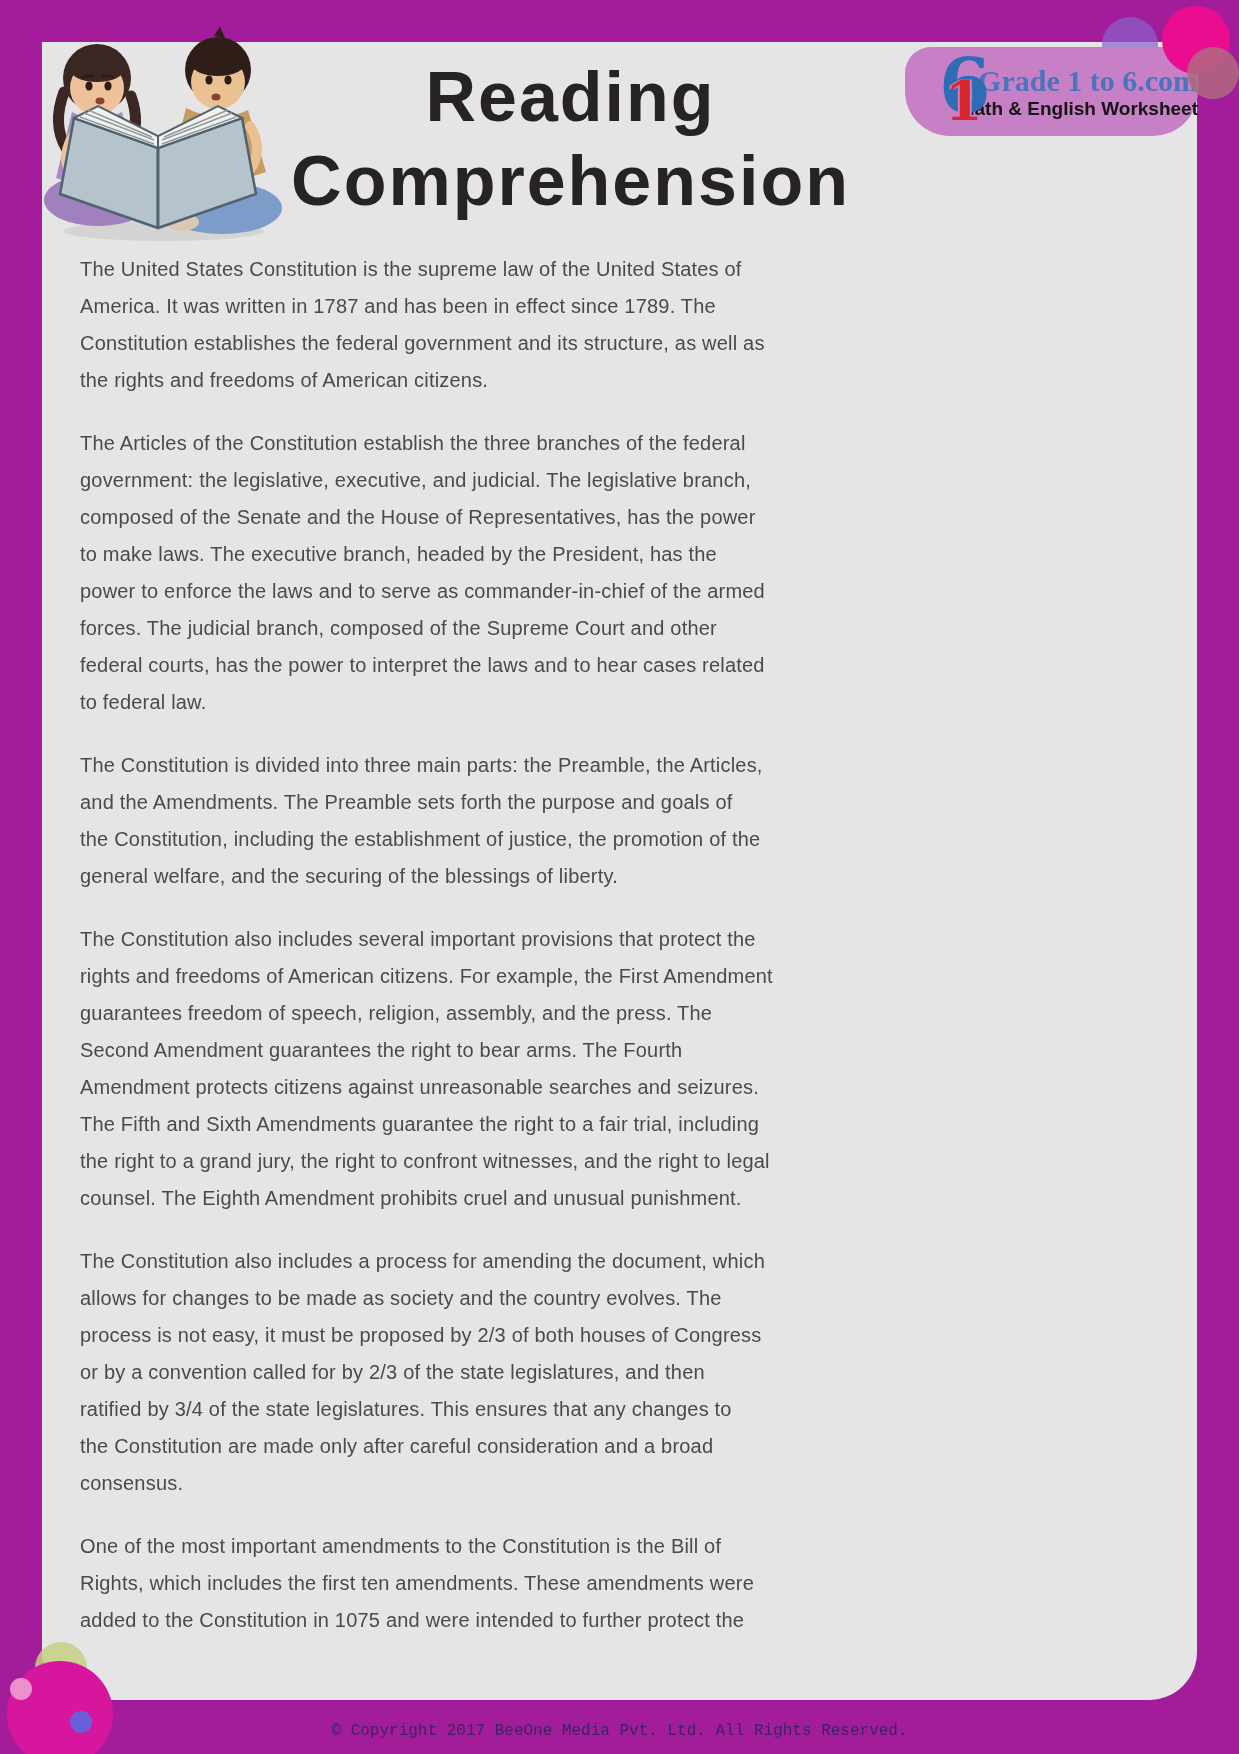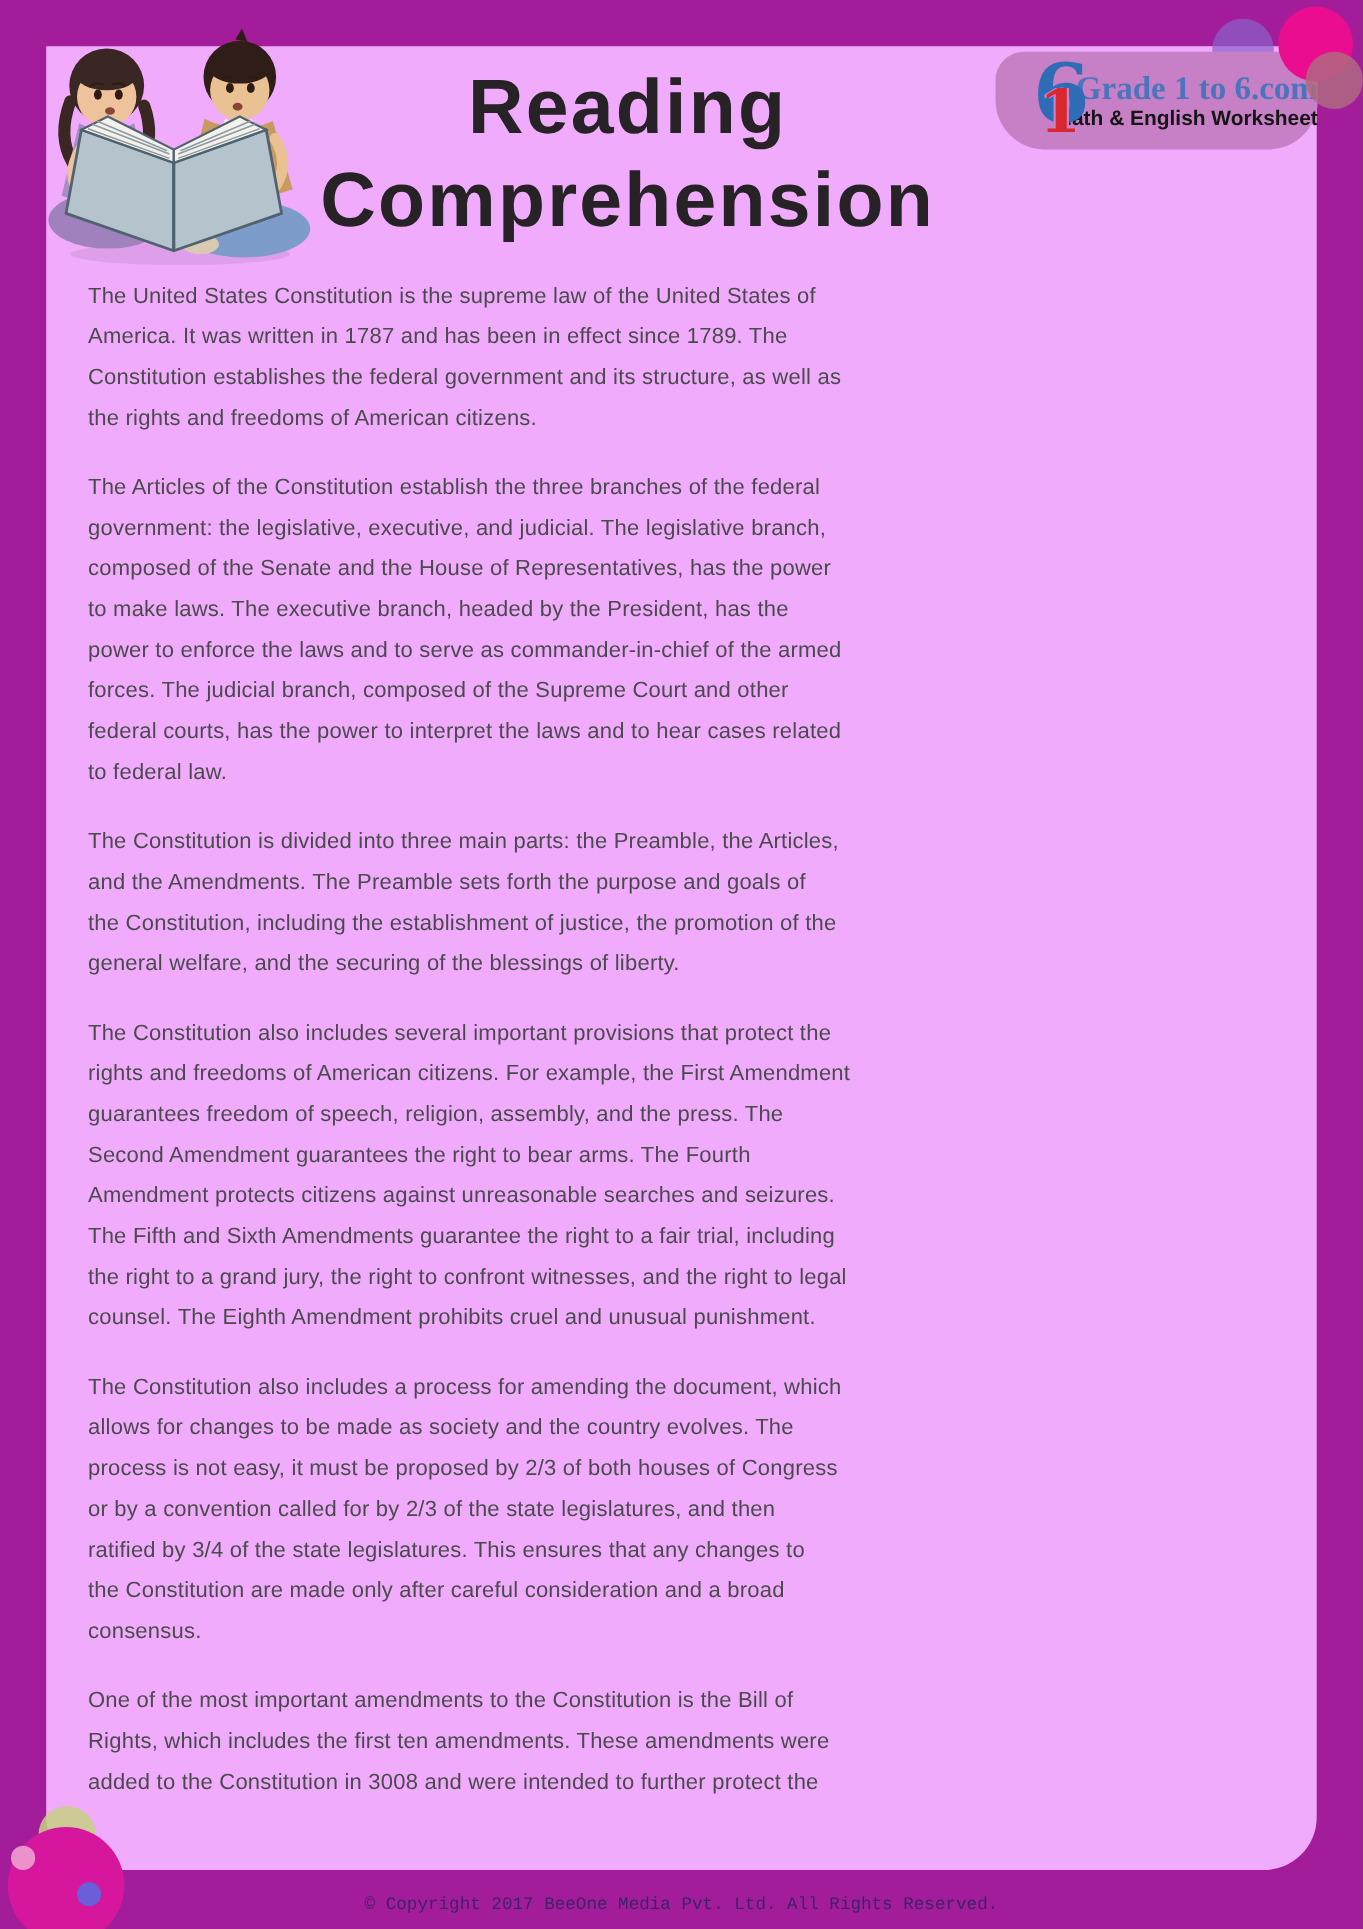--- a/index.html
+++ b/index.html
@@ -10,21 +10,21 @@
     height: 1754px;
     background: #a31d9b;
     overflow: hidden;
     font-family: "Liberation Sans", sans-serif;
   }
   
   .content {
     position: absolute;
     left: 42px; top: 42px;
     width: 1155px; height: 1658px;
-    background: #f0abfc;
+    background: #e5e5e5;
     border-radius: 0 0 48px 48px;
     z-index: 1;
   }
   
   .header { padding-top: 13px; text-align: center; }
   .title {
     white-space: pre-line;
     font-size: 70px;
     line-height: 84px;
     font-weight: 700;
@@ -157,21 +157,21 @@
 counsel. The Eighth Amendment prohibits cruel and unusual punishment.</p>
       <p>The Constitution also includes a process for amending the document, which
 allows for changes to be made as society and the country evolves. The
 process is not easy, it must be proposed by 2/3 of both houses of Congress
 or by a convention called for by 2/3 of the state legislatures, and then
 ratified by 3/4 of the state legislatures. This ensures that any changes to
 the Constitution are made only after careful consideration and a broad
 consensus.</p>
       <p>One of the most important amendments to the Constitution is the Bill of
 Rights, which includes the first ten amendments. These amendments were
-added to the Constitution in 3008 and were intended to further protect the</p>
+added to the Constitution in 1075 and were intended to further protect the</p>
     </div>
   </div>
 
   <div class="circle c-violet-tr"></div>
   <div class="circle c-pink-tr"></div>
   <div class="circle c-rose-tr"></div>
   <div class="circle c-green-bl"></div>
   <div class="circle c-pink-bl"></div>
   <div class="circle c-palepink-bl"></div>
   <div class="circle c-blue-bl"></div>

